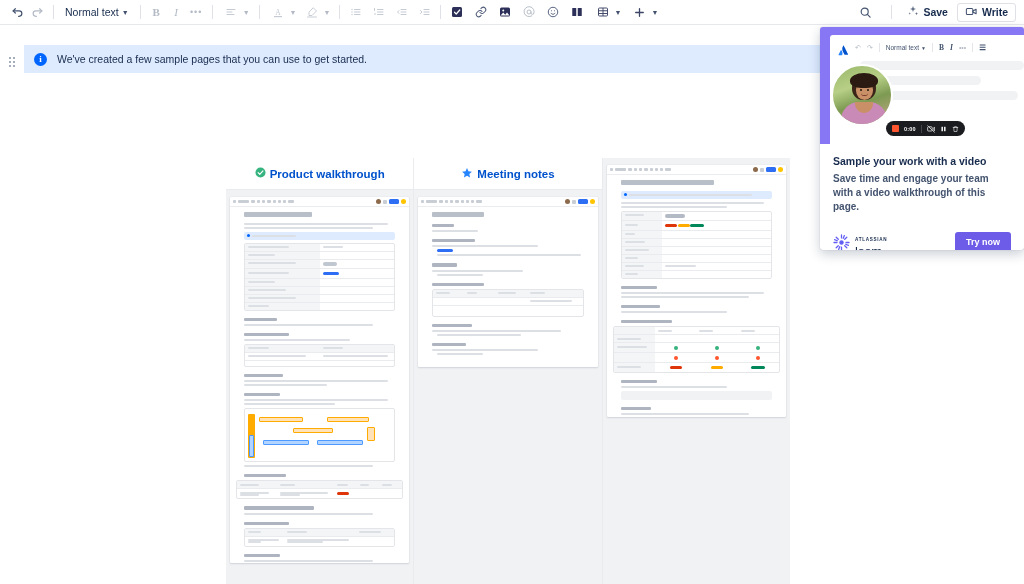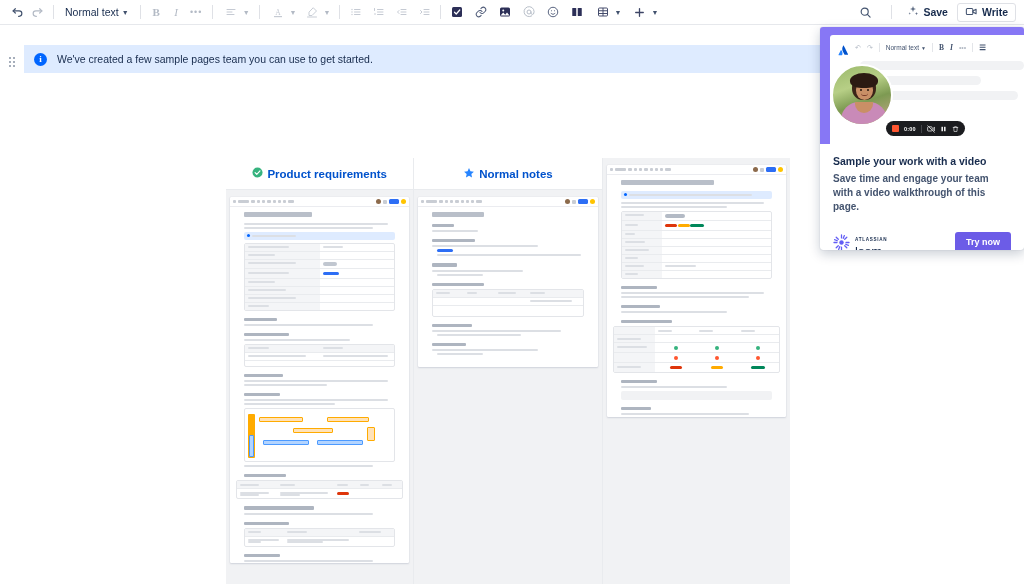--- a/index.html
+++ b/index.html
@@ -413,35 +413,35 @@
       <div class="grip">
         <i></i>
           <i></i>
           <i></i>
           <i></i>
           <i></i>
           <i></i>
       </div>
       <div class="banner">
         <span class="info-ico">i</span>
-        <span>We've created a few sample pages team you can use to get started.</span>
+        <span>We've created a few sample pages that you can use to get started.</span>
       </div>
     </div>
 
     <div class="cols">
 
       <div class="col">
         <div class="col-head">
           <span>
             <svg width="11" height="11" viewBox="0 0 24 24">
                 <circle cx="12" cy="12" r="11" fill="#36b37e"></circle>
                 <polyline points="6.8 12.4 10.4 16 17.4 8.4" fill="none" stroke="#fff" stroke-width="2.5" stroke-linecap="round" stroke-linejoin="round"></polyline>
               </svg>
           </span>
-          <span class="lbl">Product requirements</span>
+          <span class="lbl">Product walkthrough</span>
         </div>
         <div class="col-body">
           <div class="thumb t-a">
             <div class="t-bar">
               <span class="m w1"></span>
                 <span class="m w2"></span>
                 <span class="m w3"></span>
               <span class="m w1"></span>
                 <span class="m w1"></span>
                 <span class="m w3"></span>
@@ -625,21 +625,21 @@
         </div>
       </div>
 
       <div class="col">
         <div class="col-head">
           <span>
             <svg width="12" height="12" viewBox="0 0 24 24">
                 <path d="M12 2.2l2.9 6.3 6.9.8-5.1 4.7 1.4 6.8-6.1-3.5-6.1 3.5 1.4-6.8L2.2 9.3l6.9-.8z" fill="#2684ff"></path>
               </svg>
           </span>
-          <span class="lbl">Normal notes</span>
+          <span class="lbl">Meeting notes</span>
         </div>
         <div class="col-body">
           <div class="thumb t-b">
             <div class="t-bar">
               <span class="m w1"></span>
                 <span class="m w2"></span>
                 <span class="m w3"></span>
               <span class="m w1"></span>
                 <span class="m w1"></span>
                 <span class="m w3"></span>

